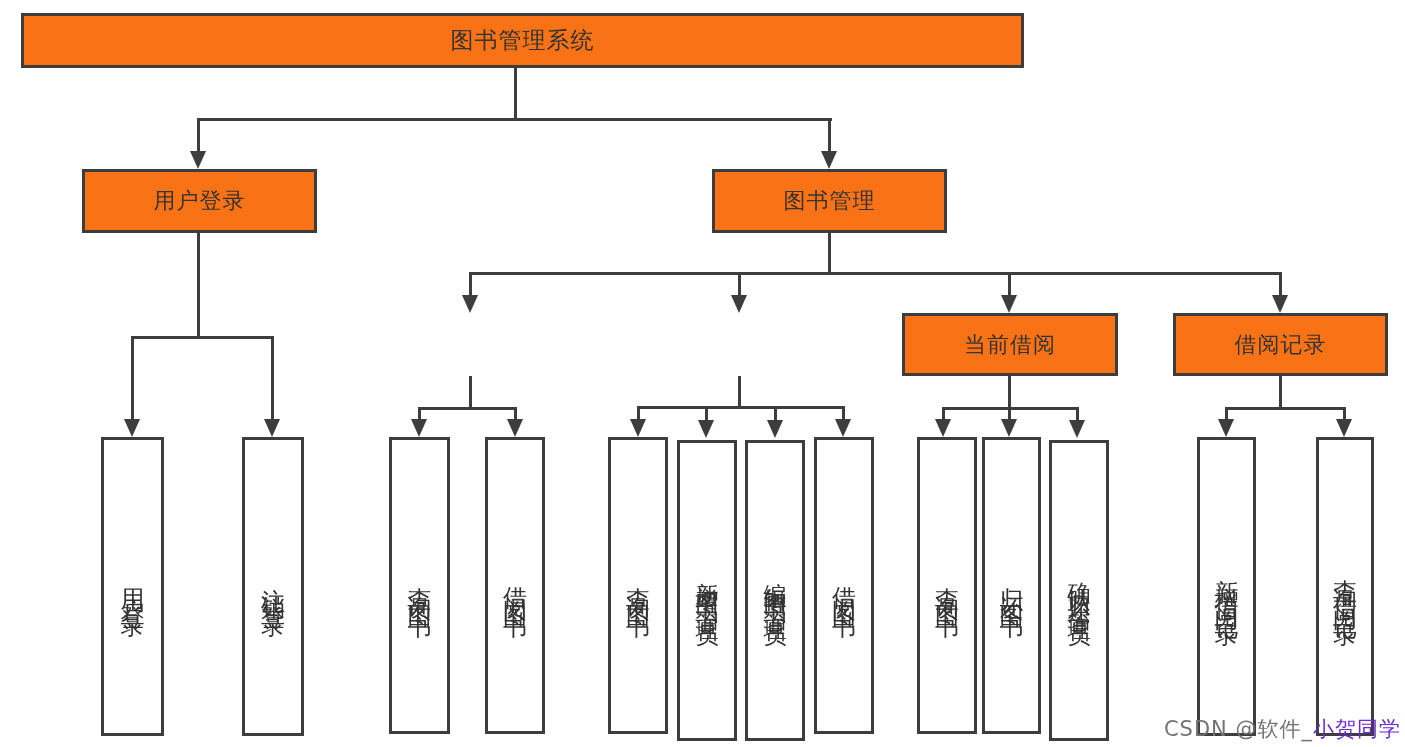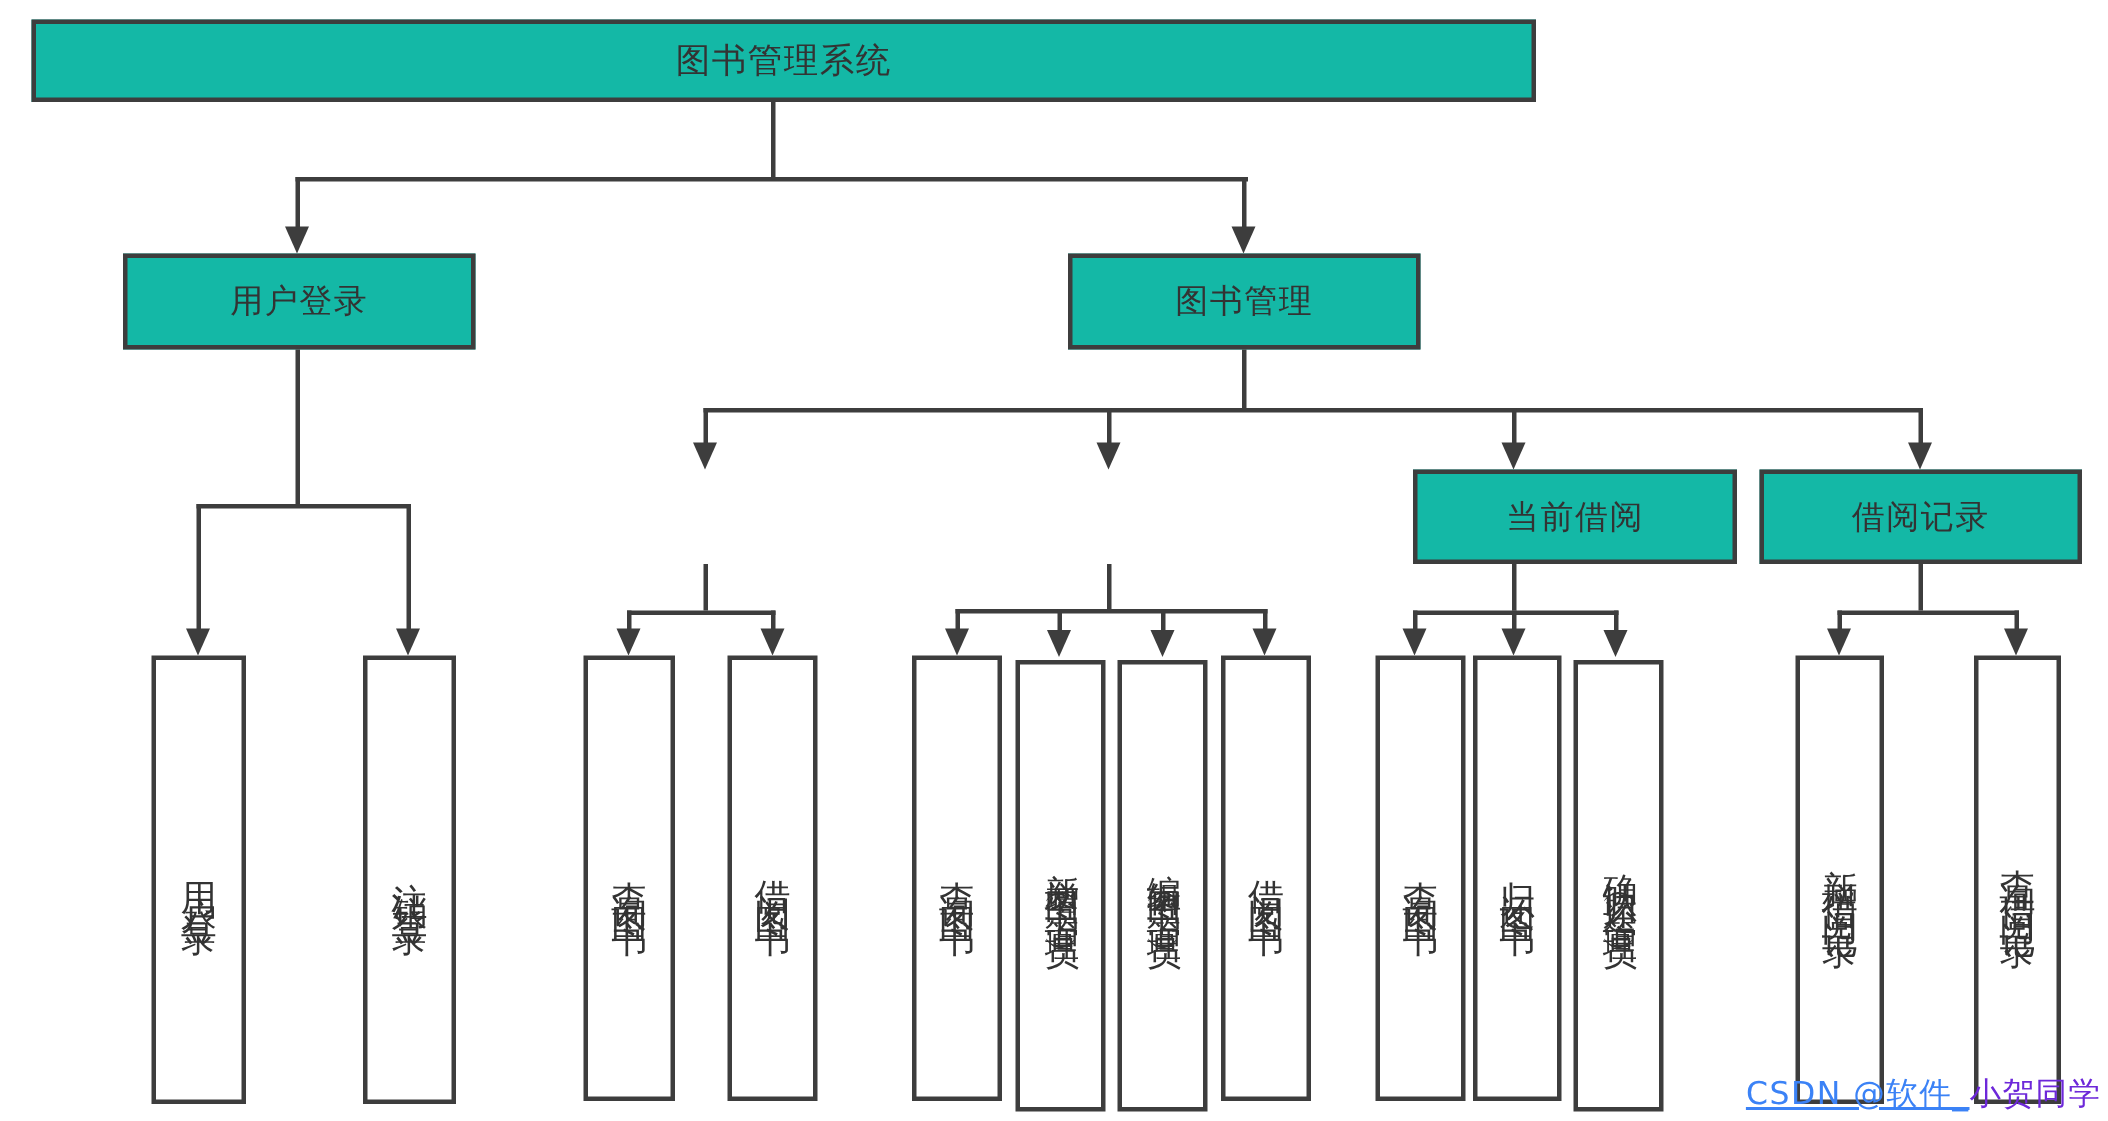--- a/index.html
+++ b/index.html
@@ -5,21 +5,21 @@
   html,body{margin:0;padding:0;background:#ffffff;}
   #canvas{
     position:relative;
     width:1405px;height:747px;
     background:#ffffff;
     font-family:"DejaVu Sans","Liberation Sans",sans-serif;
     overflow:hidden;
   }
   .node{
     position:absolute;
-    background:#14b8a6;
+    background:#f97316;
     border:3px solid #3d3d3d;
     display:flex;align-items:center;justify-content:center;
     color:#333333;
     box-sizing:border-box;
   }
   .node.h{font-size:22px;letter-spacing:1px;}
   .node.root{font-size:23px;letter-spacing:1px;}
   .vbox{
     position:absolute;
     background:#ffffff;
@@ -45,21 +45,21 @@
     border-right:8px solid transparent;
     border-top:18px solid #3d3d3d;
   }
   #watermark{
     position:absolute;
     right:4px;bottom:4px;
     font-size:21px;
     letter-spacing:1px;
     white-space:nowrap;
   }
-  #watermark .wm-gray{color:#3b82f6;text-decoration:underline;}
+  #watermark .wm-gray{color:#737373;}
   #watermark .wm-pink{color:#6d28d9;}
 </style>
 </head>
 <body>
 
 <div id="canvas">
 
   <div class="node root" style="left:21px;top:13px;width:1003px;height:55px;">
     <span>图书管理系统</span>
   </div>
@@ -96,21 +96,21 @@
   <div class="line" style="left:469px;top:272px;width:813px;height:3px;"></div>
   <div class="line" style="left:469px;top:272px;width:3px;height:25px;"></div>
   <div class="arrow" style="left:462px;top:295px;"></div>
   <div class="line" style="left:738px;top:272px;width:3px;height:25px;"></div>
   <div class="arrow" style="left:731px;top:295px;"></div>
   <div class="line" style="left:1008px;top:272px;width:3px;height:25px;"></div>
   <div class="arrow" style="left:1001px;top:295px;"></div>
   <div class="line" style="left:1279px;top:272px;width:3px;height:25px;"></div>
   <div class="arrow" style="left:1272px;top:295px;"></div>
 
-  <div class="node h" style="left:902px;top:313px;width:216px;height:63px;margin-left:40px;">
+  <div class="node h" style="left:902px;top:313px;width:216px;height:63px;">
     <span>当前借阅</span>
   </div>
   <div class="node h" style="left:1173px;top:313px;width:215px;height:63px;">
     <span>借阅记录</span>
   </div>
 
   <div class="line" style="left:469px;top:376px;width:3px;height:31px;"></div>
   <div class="line" style="left:418px;top:407px;width:99px;height:3px;"></div>
   <div class="line" style="left:418px;top:407px;width:3px;height:14px;"></div>
   <div class="arrow" style="left:411px;top:419px;"></div>

